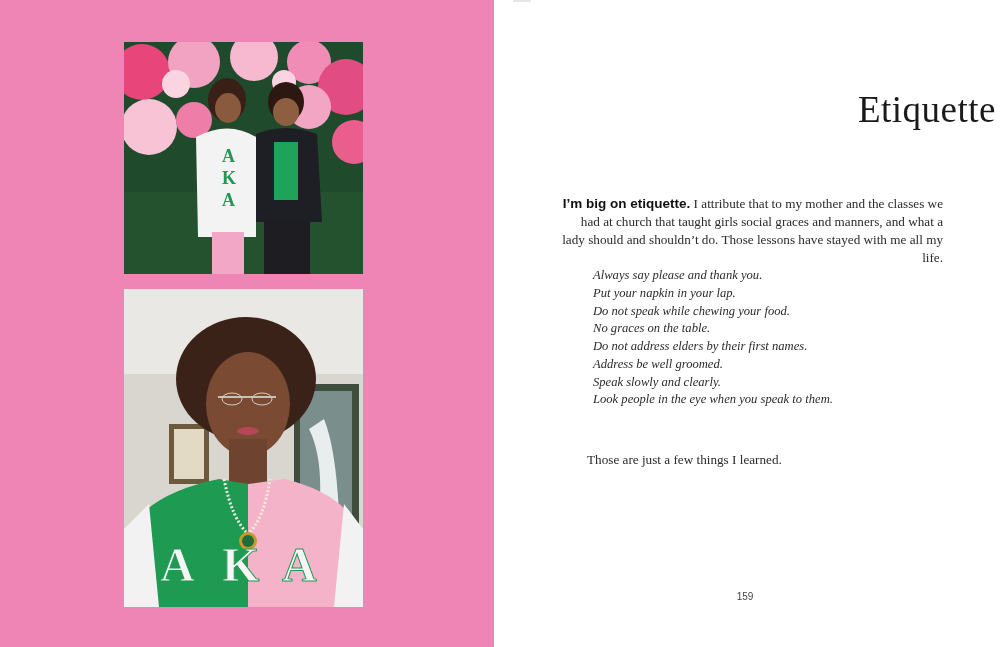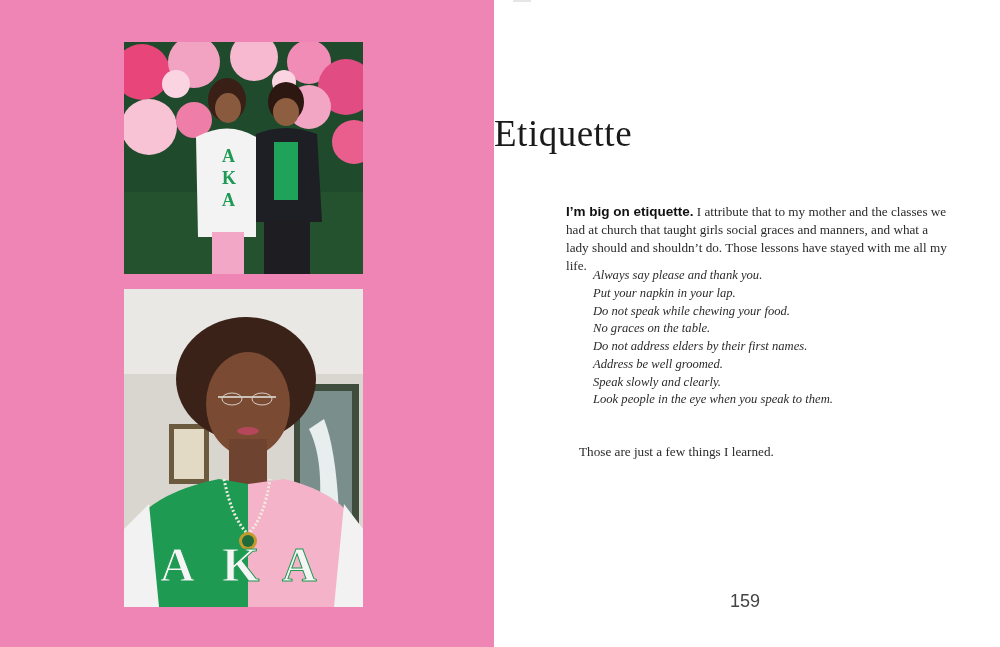--- a/index.html
+++ b/index.html
@@ -20,22 +20,22 @@
     .photo-2 { top: 289px; height: 318px; }
 
     .right-page {
       position: absolute; left: 494px; top: 0; width: 506px; height: 647px;
       background: #ffffff;
     }
     .top-mark {
       position: absolute; left: 513px; top: 0; width: 18px; height: 2px; background: #e6e6e6;
     }
     .title {
-      position: absolute; left: 494px; width: 502px; top: 112px;
-      text-align: left; font-size: 37px; color: #1a1a1a;
+      position: absolute; left: 494px; width: 502px; top: 88px;
+      text-align: right; font-size: 37px; color: #1a1a1a;
       font-family: "Liberation Serif", "DejaVu Serif", serif; letter-spacing: 0.5px;
     }
     .intro {
       position: absolute; left: 558px; top: 195px; width: 385px;
       font-size: 13.2px; line-height: 18px; color: #2a2a2a;
     }
     .intro .lead {
       font-family: "Liberation Sans", "DejaVu Sans", sans-serif; font-weight: bold;
       font-size: 13.5px; color: #111;
     }
@@ -43,21 +43,21 @@
       position: absolute; left: 593px; top: 267px; margin: 0; padding: 0; list-style: none;
     }
     .rules li {
       font-style: italic; font-size: 12.6px; line-height: 17.75px; color: #2a2a2a;
     }
     .closing {
       position: absolute; left: 579px; top: 444px; font-size: 13.2px; color: #2a2a2a;
     }
     .page-number {
       position: absolute; left: 720px; width: 50px; top: 591px; text-align: center;
-      font-family: "Liberation Sans", "DejaVu Sans", sans-serif; font-size: 18px; color: #444;
+      font-family: "Liberation Sans", "DejaVu Sans", sans-serif; font-size: 10px; color: #444;
     }
   </style>
 </head>
 <body>
 
 <div class="left-page">
   <div class="photo photo-1">
     <svg viewBox="0 0 239 232" preserveAspectRatio="none">
       <rect width="239" height="232" fill="#1f4a2c"></rect>
       <rect y="150" width="239" height="82" fill="#24522f"></rect>
@@ -122,28 +122,28 @@
       <text x="158" y="292" font-family="Liberation Serif, serif" font-weight="bold" font-size="48" fill="#f5f5f5" stroke="#1f9a52" stroke-width="1">A</text>
     </svg>
   </div>
 </div>
 
 <div class="right-page"></div>
 <div class="top-mark"></div>
 
 <h1 class="title" style="margin:0;font-weight:normal;">Etiquette</h1>
 
-<p class="intro" style="margin:8px;"><span class="lead">I’m big on etiquette.</span><span> I attribute that to my mother and the classes we had at church that taught girls social graces and manners, and what a lady should and shouldn’t do. Those lessons have stayed with me all my life.</span></p>
+<p class="intro" style="margin:0;text-align:right;"><span class="lead">I’m big on etiquette.</span><span> I attribute that to my mother and the classes we had at church that taught girls social graces and manners, and what a lady should and shouldn’t do. Those lessons have stayed with me all my life.</span></p>
 
 <ul class="rules">
   <li>Always say please and thank you.</li>
   <li>Put your napkin in your lap.</li>
   <li>Do not speak while chewing your food.</li>
   <li>No graces on the table.</li>
   <li>Do not address elders by their first names.</li>
   <li>Address be well groomed.</li>
   <li>Speak slowly and clearly.</li>
   <li>Look people in the eye when you speak to them.</li>
 </ul>
 
-<p class="closing" style="margin:0;">Those are just a few things I learned.</p>
+<p class="closing" style="margin:8px;">Those are just a few things I learned.</p>
 
 <div class="page-number">159</div>
 
 </body></html>

